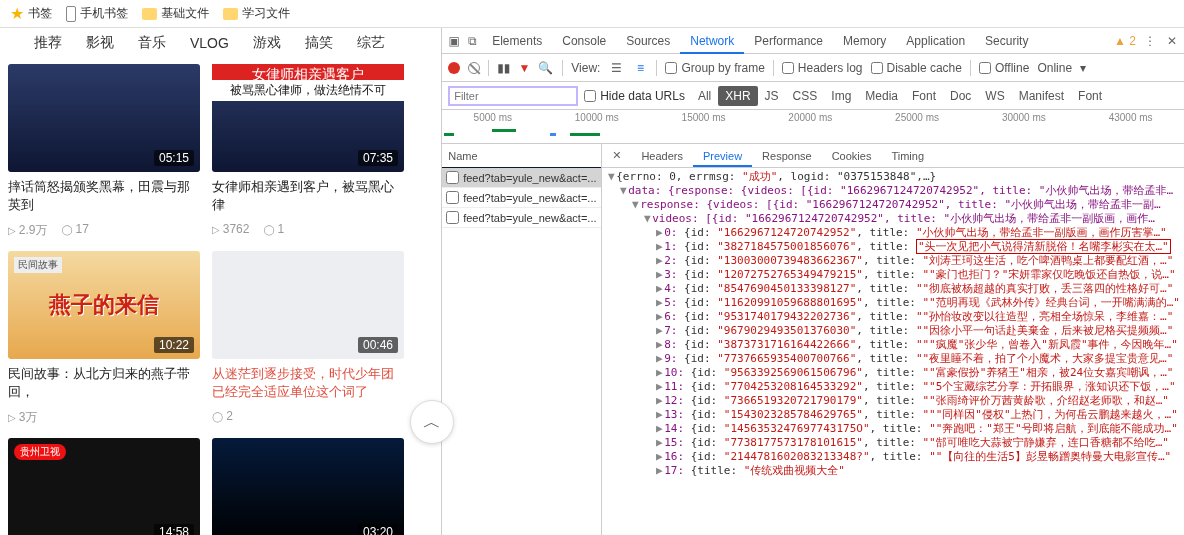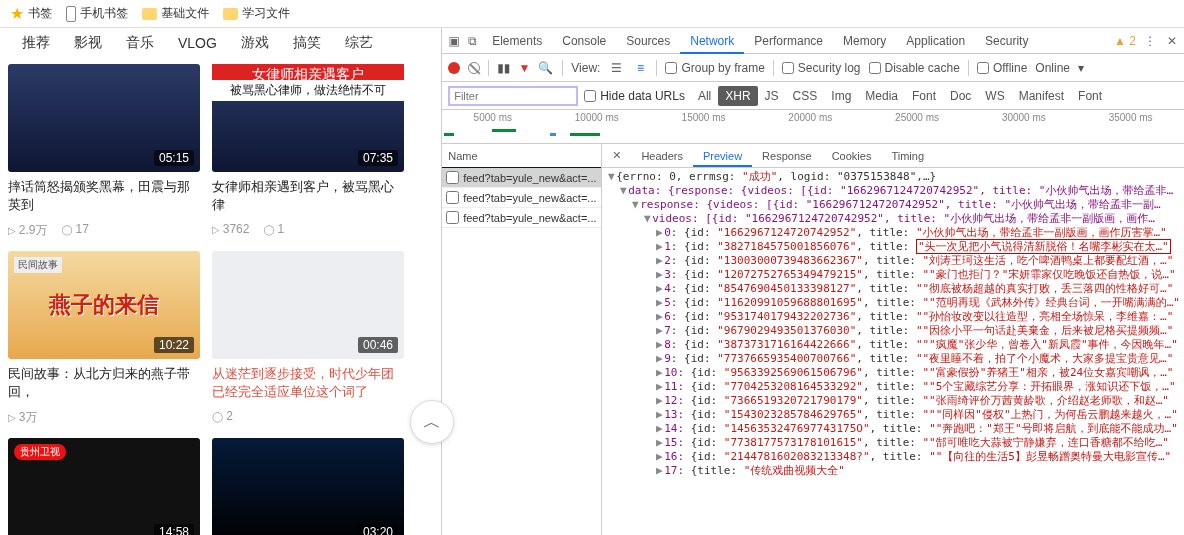--- a/index.html
+++ b/index.html
@@ -11,21 +11,21 @@
 .star { color: #f7b500; font-size: 16px; }
 .folder { width: 15px; height: 12px; background: #ffd670; border-radius: 2px; display: inline-block; }
 .phone-icon { width: 10px; height: 16px; border: 1px solid #888; border-radius: 2px; }
 
 
 .main { display: flex; height: calc(100% - 28px); }
 .left { width: 468px; overflow: hidden; }
 .right { flex: 1; border-left: 1px solid #ccc; display: flex; flex-direction: column; background: #fff; }
 
 
-.nav { height: 30px; display: flex; align-items: center; gap: 24px; padding-left: 22px; font-size: 14px; color: #333; }
+.nav { height: 30px; display: flex; align-items: center; gap: 24px; padding-left: 34px; font-size: 14px; color: #333; }
 .nav span { cursor: pointer; }
 
 
 .grid { display: flex; flex-wrap: wrap; gap: 12px 12px; padding: 6px 8px; }
 .card { width: 192px; }
 .thumb { width: 192px; height: 108px; background: #444; border-radius: 3px; position: relative; color: #fff; display: flex; align-items: center; justify-content: center; font-size: 18px; }
 .dur { position: absolute; right: 6px; bottom: 6px; background: rgba(0,0,0,0.6); padding: 1px 5px; border-radius: 2px; font-size: 12px; }
 .card-title { font-size: 13px; color: #222; margin-top: 6px; line-height: 1.4; height: 36px; overflow: hidden; }
 .card-title.hl { color: #e04e3f; }
 .meta { display: flex; gap: 14px; color: #999; font-size: 12px; margin-top: 8px; }
@@ -213,21 +213,21 @@
       <span class="dt-icon">☰</span>
       <span class="dt-icon" style="color:#1a73e8">≡</span>
       <span class="sep"></span>
       <label class="chk">
           <input type="checkbox" style="">
           <span>Group by frame</span>
         </label>
       <span class="sep"></span>
       <label class="chk">
           <input type="checkbox" style="">
-          <span>Security log</span>
+          <span>Headers log</span>
         </label>
       <label class="chk">
           <input type="checkbox" style="">
           <span>Disable cache</span>
         </label>
       <span class="sep"></span>
       <label class="chk">
           <input type="checkbox" style="">
           <span>Offline</span>
         </label>
@@ -245,21 +245,21 @@
     </div>
 
     <div class="timeline">
       <div class="ticks" id="ticks">
           <span>5000 ms</span>
           <span>10000 ms</span>
           <span>15000 ms</span>
           <span>20000 ms</span>
           <span>25000 ms</span>
           <span>30000 ms</span>
-          <span>35000 ms</span>
+          <span>43000 ms</span>
         </div>
       <div class="bars">
         <span class="tlbar" style="left:2px;width:10px;background:#0a8a3a"></span>
         <span class="tlbar" style="left:50px;width:24px;background:#0a8a3a;top:-4px"></span>
         <span class="tlbar" style="left:108px;width:6px;background:#4285f4"></span>
         <span class="tlbar" style="left:128px;width:30px;background:#0a8a3a"></span>
       </div>
     </div>
 
     <div class="dt-body">

